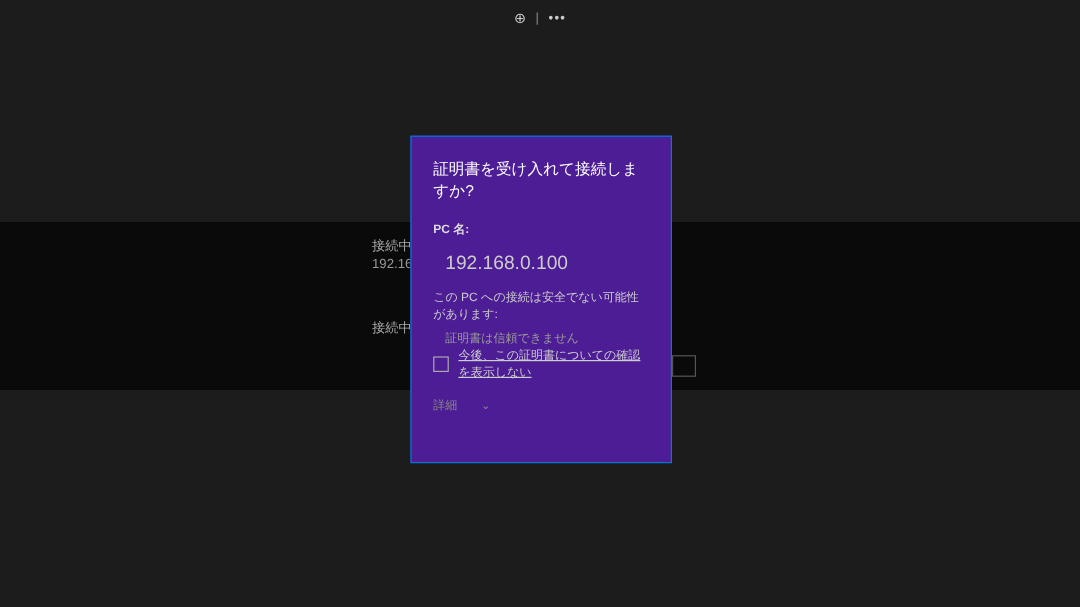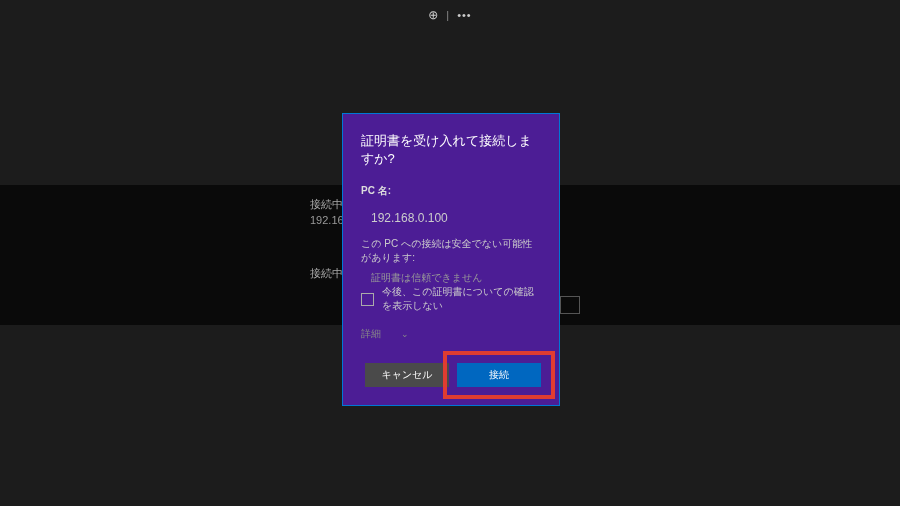--- a/index.html
+++ b/index.html
@@ -80,21 +80,21 @@
       color: #fff;
       margin-bottom: 16px;
     }
     .label {
       font-size: 10px;
       font-weight: bold;
       color: #ddd;
       margin-bottom: 13px;
     }
     .value {
-      font-size: 12px;
+      font-size: 16px;
       color: #ccc;
       margin-left: 10px;
       margin-bottom: 12px;
     }
     .warning {
       font-size: 10px;
       color: #ccc;
       margin-bottom: 6px;
     }
     .warning-detail {
@@ -117,20 +117,21 @@
     .checkbox {
       width: 13px;
       height: 13px;
       border: 1px solid #aaa;
       background: transparent;
       flex-shrink: 0;
     }
     .checklabel {
       font-size: 10px;
       color: #ccc;
+      text-decoration: underline;
     }
     .details-link {
       font-size: 10px;
       color: #888;
       display: flex;
       align-items: center;
       gap: 20px;
       margin-bottom: 22px;
       cursor: pointer;
     }
@@ -190,18 +191,13 @@
   <div class="warning">この PC への接続は安全でない可能性があります:</div>
   <div class="warning-detail">証明書は信頼できません</div>
   <div class="checkitem">
     <div class="checkbox"></div>
     <div class="checklabel">今後、この証明書についての確認を表示しない</div>
   </div>
   <div class="details-link">
     <span>詳細</span>
     <span class="chevron">⌄</span>
   </div>
-  <div class="button-row">
-    <button class="btn btn-cancel">キャンセル</button>
-    <button class="btn btn-connect">接続</button>
-    <div class="highlight-box"></div>
-  </div>
 </div>
 
 </body></html>

